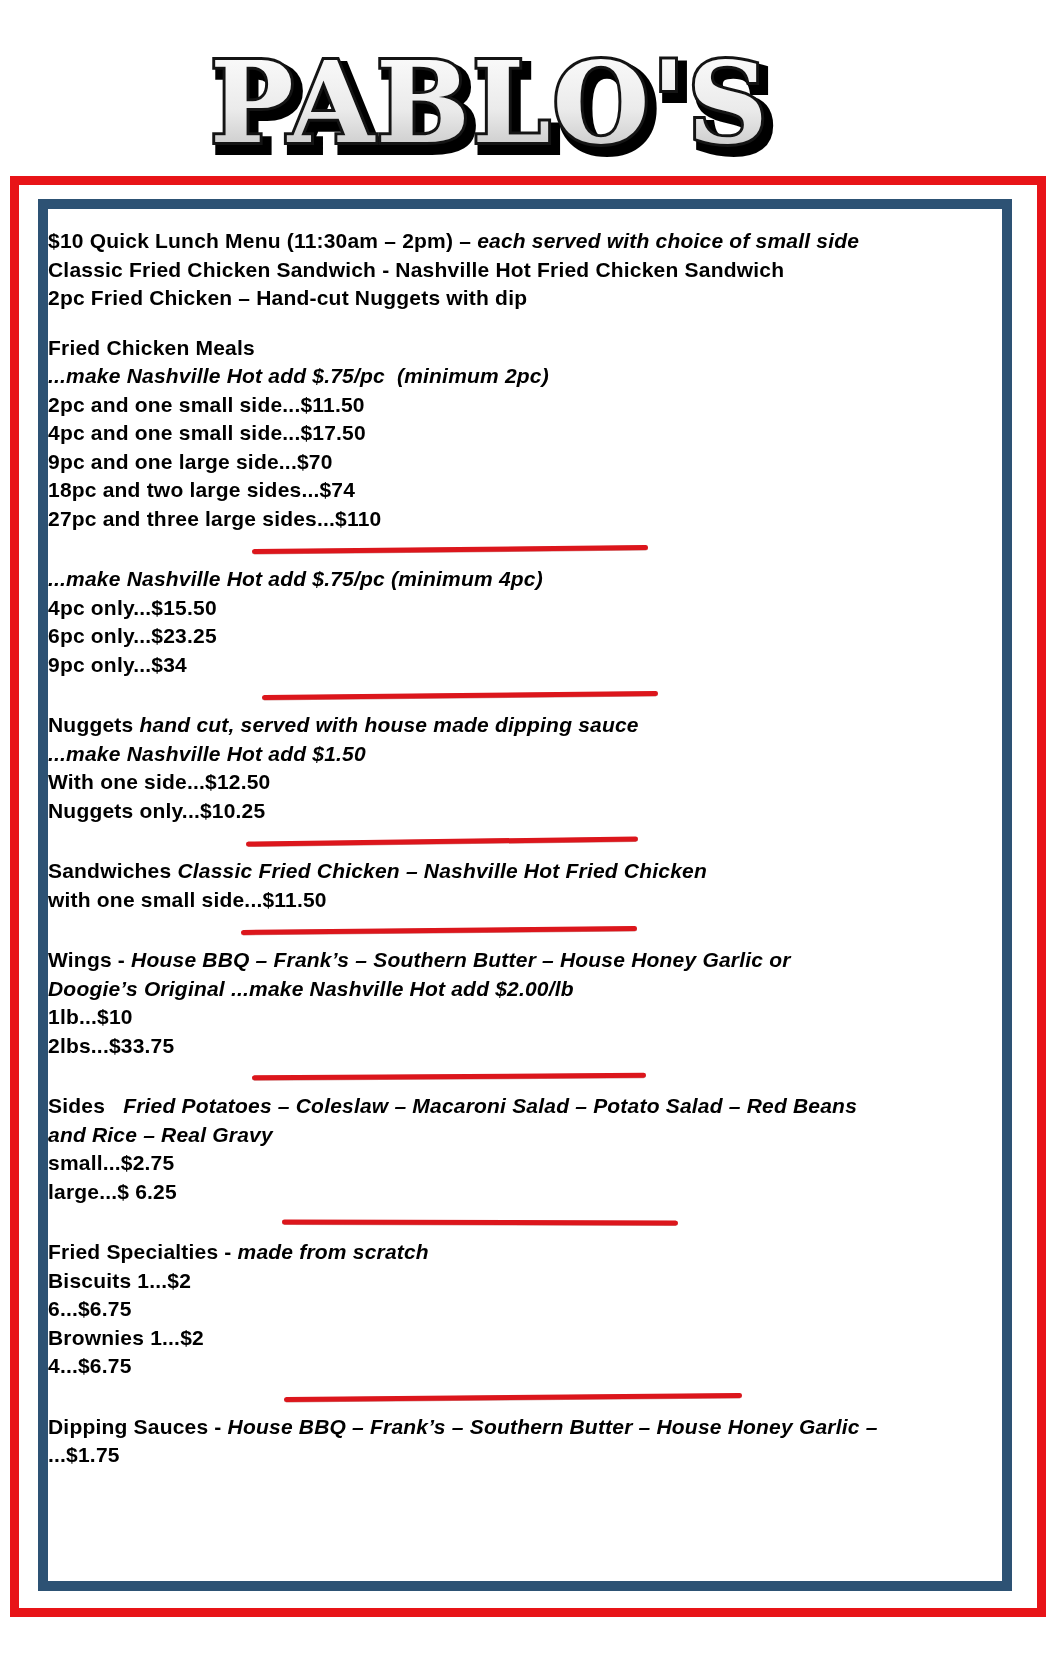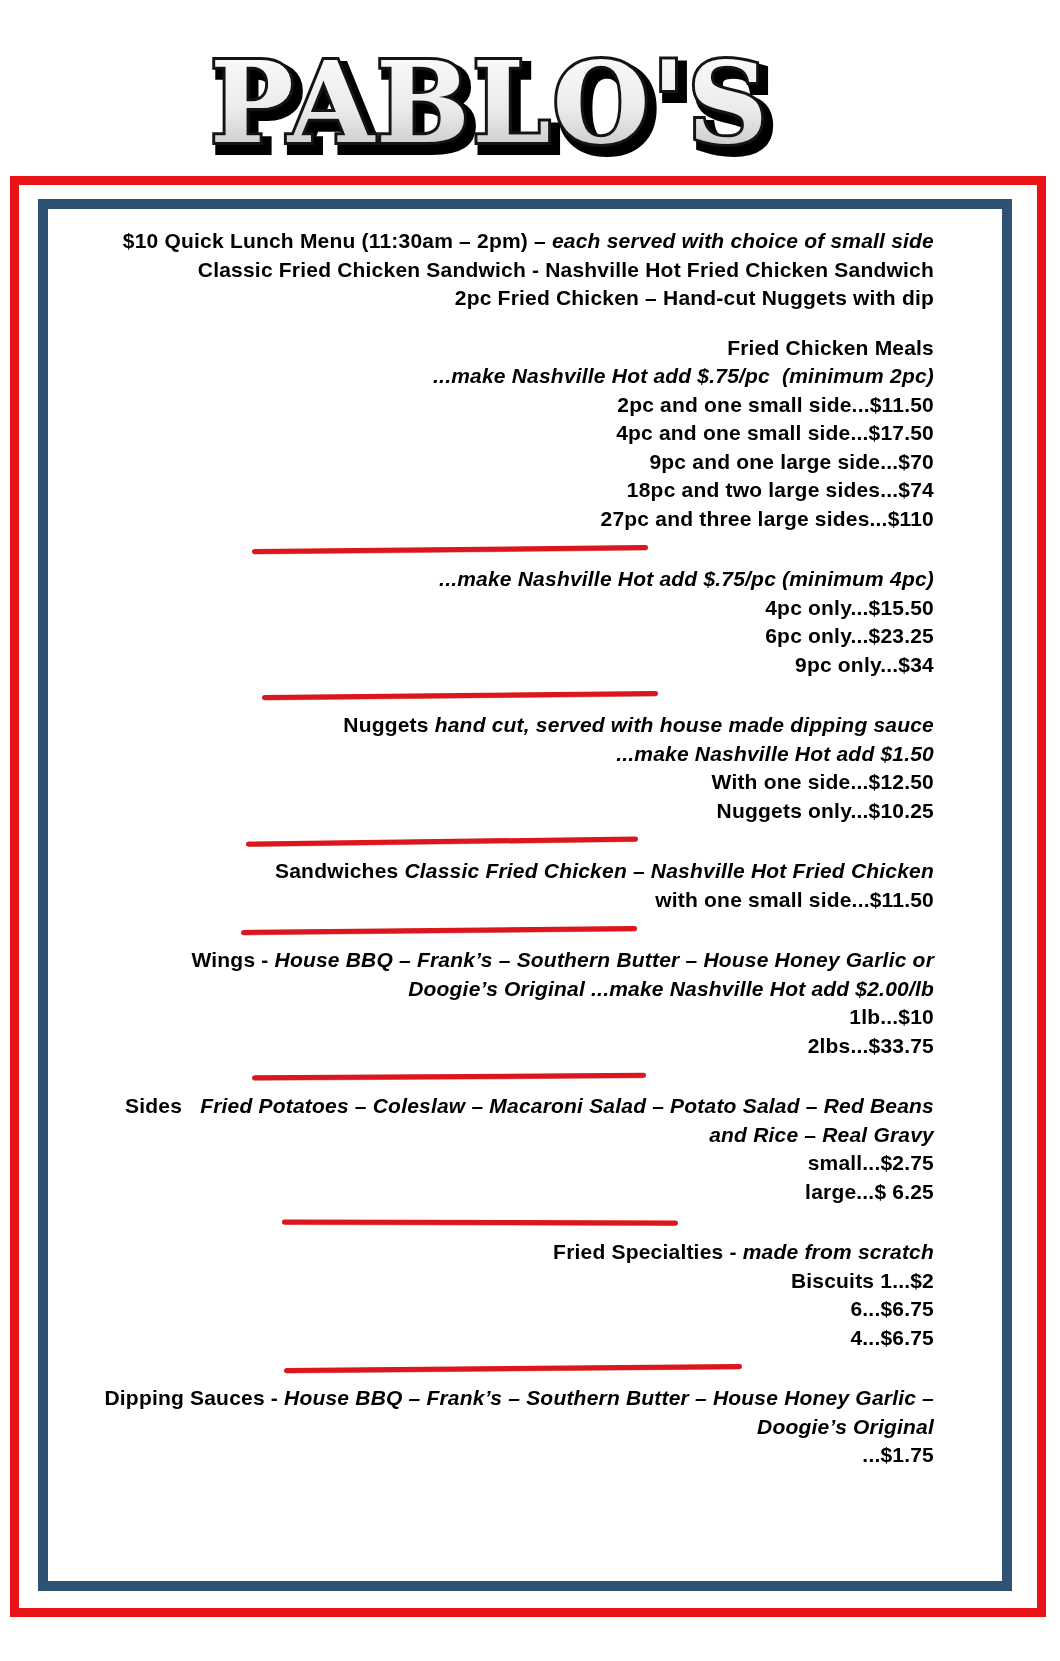--- a/index.html
+++ b/index.html
@@ -26,21 +26,21 @@
     position:absolute;left:10px;top:176px;width:1036px;height:1441px;
     border:9px solid var(--red);box-sizing:border-box;
   }
   .blue-frame{
     position:absolute;left:38px;top:199px;width:974px;height:1392px;
     border:10px solid var(--blue);box-sizing:border-box;
   }
   
   .menu-content{
     position:absolute;left:48px;top:209px;width:886px;height:1372px;
-    padding-top:18px;box-sizing:border-box;text-align:right;color:var(--ink);border-radius:8px;
+    padding-top:18px;box-sizing:border-box;text-align:left;color:var(--ink);border-radius:8px;
   }
   .menu-line{
     font-weight:bold;font-size:21px;line-height:28.5px;
     white-space:pre-wrap;letter-spacing:0.2px;
   }
   .run-b{font-style:normal;}
   .run-bi{font-style:italic;}
   .section{margin:0;}
   .section[data-idx="0"]{margin-top:21px;}
   .divider{
@@ -121,22 +121,22 @@
         <div class="menu-line"><span class="run-b">Sides   </span><span class="run-bi">Fried Potatoes – Coleslaw – Macaroni Salad – Potato Salad – Red Beans</span></div>
         <div class="menu-line"><span class="run-bi">and Rice – Real Gravy</span></div>
         <div class="menu-line"><span class="run-b">small...$2.75</span></div>
         <div class="menu-line"><span class="run-b">large...$ 6.25</span></div>
         <div class="divider"></div>
       </section>
       <section class="section" data-idx="6">
         <div class="menu-line"><span class="run-b">Fried Specialties - </span><span class="run-bi">made from scratch</span></div>
         <div class="menu-line"><span class="run-b">Biscuits 1...$2</span></div>
         <div class="menu-line"><span class="run-b">6...$6.75</span></div>
+        <div class="menu-line"><span class="run-b">Brownies 1...$2</span></div>
         <div class="menu-line"><span class="run-b">4...$6.75</span></div>
         <div class="divider"></div>
       </section>
       <section class="section" data-idx="7">
         <div class="menu-line"><span class="run-b">Dipping Sauces - </span><span class="run-bi">House BBQ – Frank’s – Southern Butter – House Honey Garlic –</span></div>
-        <div class="menu-line"><span class="run-bi">Doogie’s Original</span></div>
         <div class="menu-line"><span class="run-b">...$1.75</span></div>
       </section>
     </div>
 </div>
 
 </body></html>

